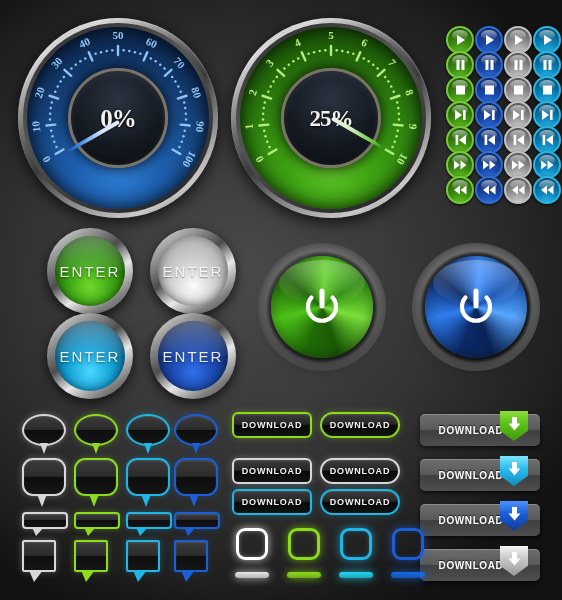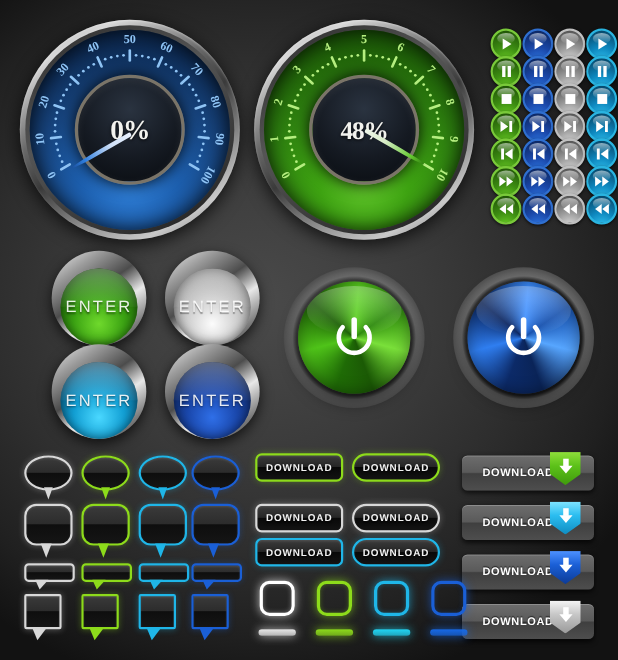--- a/index.html
+++ b/index.html
@@ -84,21 +84,21 @@
   .m-blue{background:radial-gradient(circle at 50% 120%,#2f7be8 0%,#1a47a8 45%,#0b2358 100%);border:2px solid #2f6fd0;}
   .m-gray{background:radial-gradient(circle at 50% 120%,#e3e3e3 0%,#9a9a9a 45%,#4a4a4a 100%);border:2px solid #c0c0c0;}
   .m-cyan{background:radial-gradient(circle at 50% 120%,#35c8f5 0%,#0d86bd 45%,#063f5e 100%);border:2px solid #2ab4e0;}
   .mbtn svg{position:relative;z-index:2;display:block;}
 
   
   .enter{
     position:absolute;width:86px;height:86px;border-radius:50%;
     background:linear-gradient(145deg,#f2f2f2 0%,#9b9b9b 22%,#4c4c4c 44%,#e8e8e8 62%,#7d7d7d 82%,#3c3c3c 100%);
     box-shadow:0 4px 12px rgba(0,0,0,.7);
-    display:flex;align-items:flex-end;justify-content:center;
+    display:flex;align-items:center;justify-content:center;
   }
   .enter .core{
     position:relative;width:70px;height:70px;border-radius:50%;overflow:hidden;
     display:flex;align-items:center;justify-content:center;
     box-shadow:inset 0 0 10px rgba(0,0,0,.55);
   }
   .core::before{
     content:"";position:absolute;left:0;top:0;right:0;height:50%;
     background:linear-gradient(180deg,rgba(255,255,255,.34),rgba(255,255,255,.04));
   }
@@ -330,21 +330,21 @@
         <text x="172.55079542019843" y="102.97133398794755" fill="#b6ef80" font-size="11" font-family="Liberation Serif, serif" font-weight="bold" text-anchor="middle" transform="rotate(456,172.55079542019843,99.57133398794754)">9</text>
         <circle cx="157.79553304955084" cy="103.7419293918293" r="1.25" fill="#b6ef80"></circle>
         <circle cx="156.49505454224072" cy="109.28654780183811" r="1.25" fill="#b6ef80"></circle>
         <circle cx="154.73517528544863" cy="114.70289921788341" r="1.25" fill="#b6ef80"></circle>
         <circle cx="152.52823956768935" cy="119.95299182642488" r="1.25" fill="#b6ef80"></circle>
         <line x1="153.3538290724796" y1="126.99999999999994" x2="145.55960043841966" y2="122.49999999999996" stroke="#b6ef80" stroke-width="2.4" stroke-linecap="round"></line>
         <text x="162.014083110324" y="135.39999999999995" fill="#b6ef80" font-size="11" font-family="Liberation Serif, serif" font-weight="bold" text-anchor="middle" transform="rotate(480,162.014083110324,131.99999999999994)">10</text>
       </svg>
     <div class="loading" id="loading-green" style="top:62px;">LOADING</div>
     <div class="hub hub-green">
-      <span class="pct" style="font-size:23px;">48%</span>
+      <span class="pct" style="font-size:23px;">25%</span>
     </div>
     <div class="needle needle-green" id="needle-green" style="width: 62px; transform: rotate(30deg) translateY(-2px);">
         <i></i>
       </div>
   </div>
 
   <div class="media-grid" id="media-grid" style="left:446px;top:26px;grid-template-columns:repeat(4,29px);grid-auto-rows:25px;">
       <div class="mbtn m-green">
         <svg width="15" height="14" viewBox="0 0 15 14">
           <polygon points="4,2 12,7 4,12" fill="#fff"></polygon>

